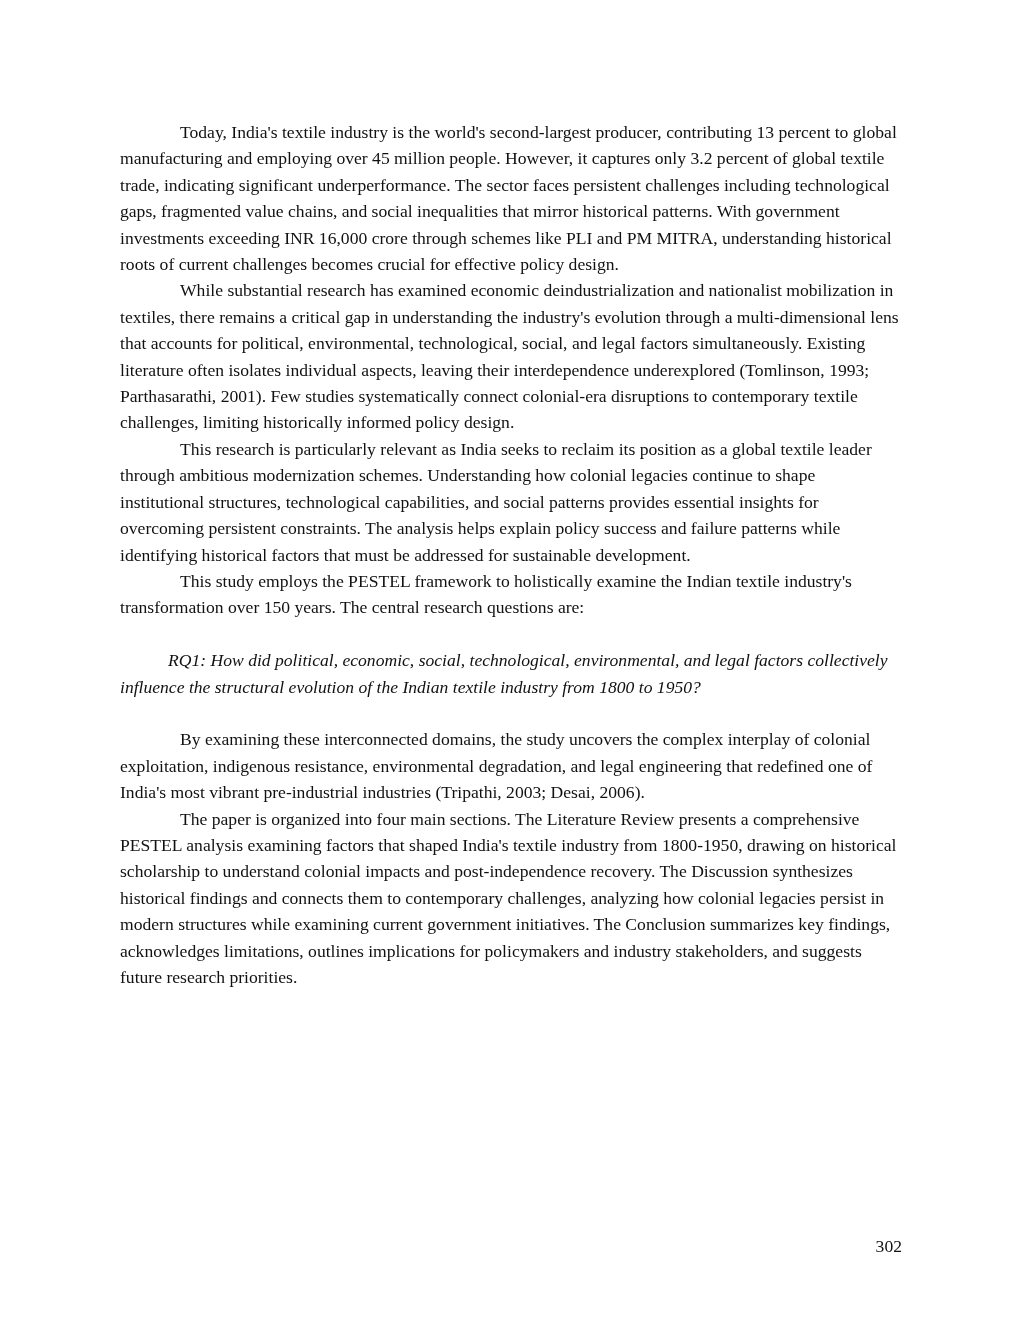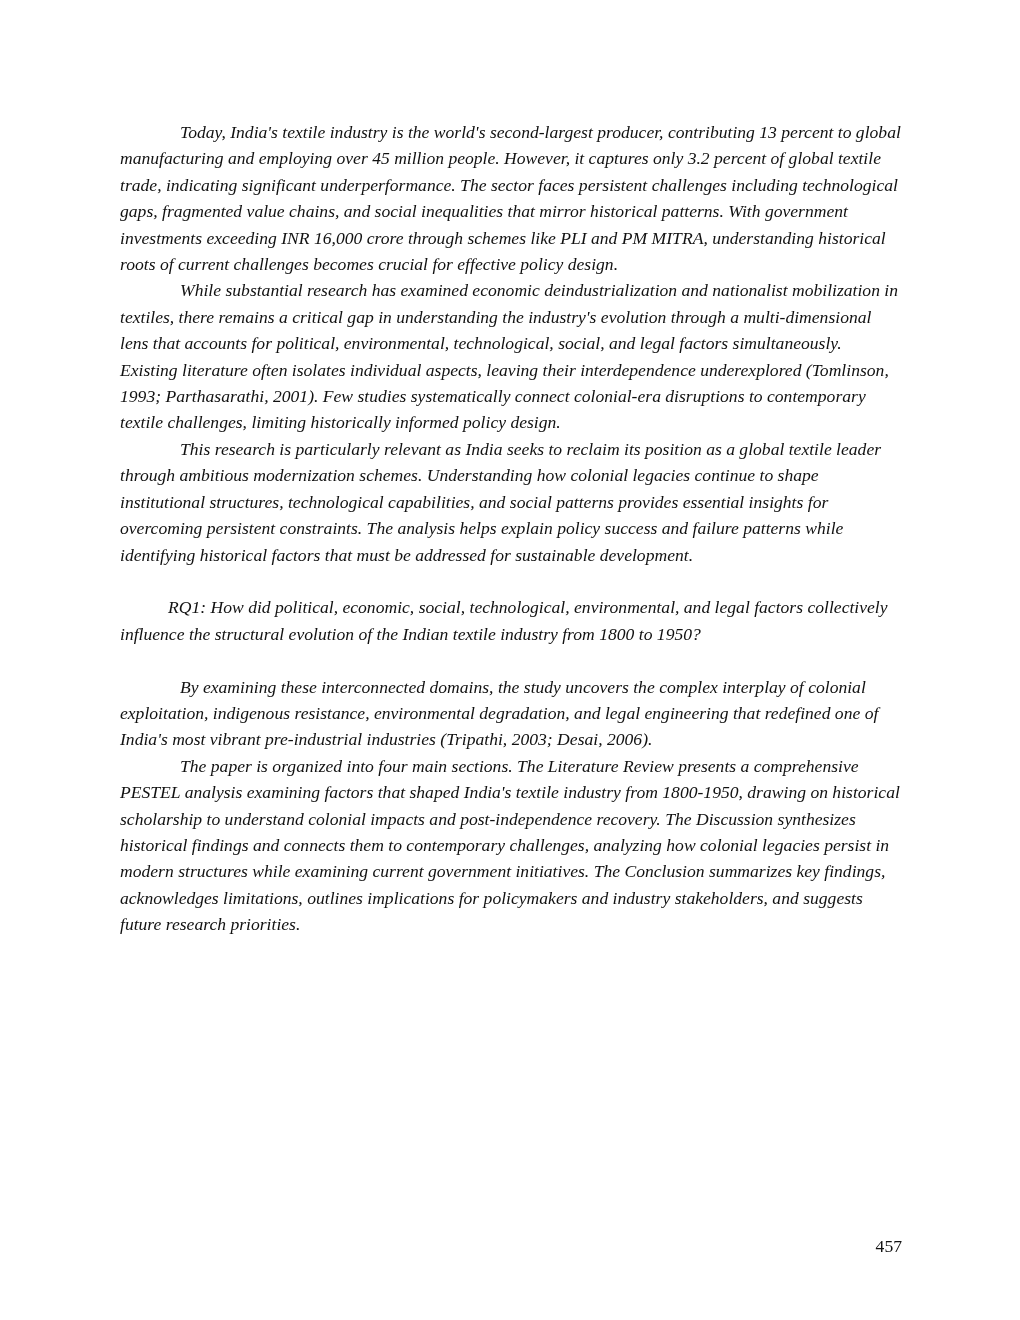--- a/index.html
+++ b/index.html
@@ -20,21 +20,20 @@
       left: 120px;
       top: 119px;
       width: 782px;
     }
     .para {
       margin: 0;
       font-size: 17.6px;
       line-height: 26.4px;
       text-indent: 60px;
       text-align: left;
-      font-style: italic;
     }
     .rq-block {
       margin-top: 26.4px;
       margin-bottom: 26.4px;
     }
     .rq {
       margin: 0;
       font-size: 17.6px;
       line-height: 26.4px;
       font-style: italic;
@@ -50,22 +49,23 @@
       line-height: 26.4px;
     }
   </style>
 </head>
 <body>
 
 <div class="page">
   <p class="para">Today, India's textile industry is the world's second-largest producer, contributing 13 percent to global manufacturing and employing over 45 million people. However, it captures only 3.2 percent of global textile trade, indicating significant underperformance. The sector faces persistent challenges including technological gaps, fragmented value chains, and social inequalities that mirror historical patterns. With government investments exceeding INR 16,000 crore through schemes like PLI and PM MITRA, understanding historical roots of current challenges becomes crucial for effective policy design.</p>
   <p class="para">While substantial research has examined economic deindustrialization and nationalist mobilization in textiles, there remains a critical gap in understanding the industry's evolution through a multi-dimensional lens that accounts for political, environmental, technological, social, and legal factors simultaneously. Existing literature often isolates individual aspects, leaving their interdependence underexplored (Tomlinson, 1993; Parthasarathi, 2001). Few studies systematically connect colonial-era disruptions to contemporary textile challenges, limiting historically informed policy design.</p>
   <p class="para">This research is particularly relevant as India seeks to reclaim its position as a global textile leader through ambitious modernization schemes. Understanding how colonial legacies continue to shape institutional structures, technological capabilities, and social patterns provides essential insights for overcoming persistent constraints. The analysis helps explain policy success and failure patterns while identifying historical factors that must be addressed for sustainable development.</p>
+  <p class="para">This study employs the PESTEL framework to holistically examine the Indian textile industry's transformation over 150 years. The central research questions are:</p>
 
   <div class="rq-block">
     <p class="rq">RQ1: How did political, economic, social, technological, environmental, and legal factors collectively influence the structural evolution of the Indian textile industry from 1800 to 1950?</p>
   </div>
 
   <p class="para">By examining these interconnected domains, the study uncovers the complex interplay of colonial exploitation, indigenous resistance, environmental degradation, and legal engineering that redefined one of India's most vibrant pre-industrial industries (Tripathi, 2003; Desai, 2006).</p>
   <p class="para">The paper is organized into four main sections. The Literature Review presents a comprehensive PESTEL analysis examining factors that shaped India's textile industry from 1800-1950, drawing on historical scholarship to understand colonial impacts and post-independence recovery. The Discussion synthesizes historical findings and connects them to contemporary challenges, analyzing how colonial legacies persist in modern structures while examining current government initiatives. The Conclusion summarizes key findings, acknowledges limitations, outlines implications for policymakers and industry stakeholders, and suggests future research priorities.</p>
 </div>
 
-<div class="page-number">457</div>
+<div class="page-number">302</div>
 
 </body></html>

